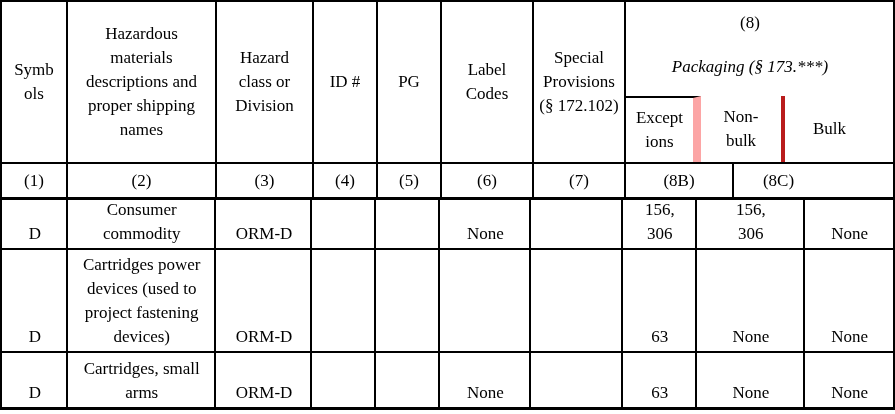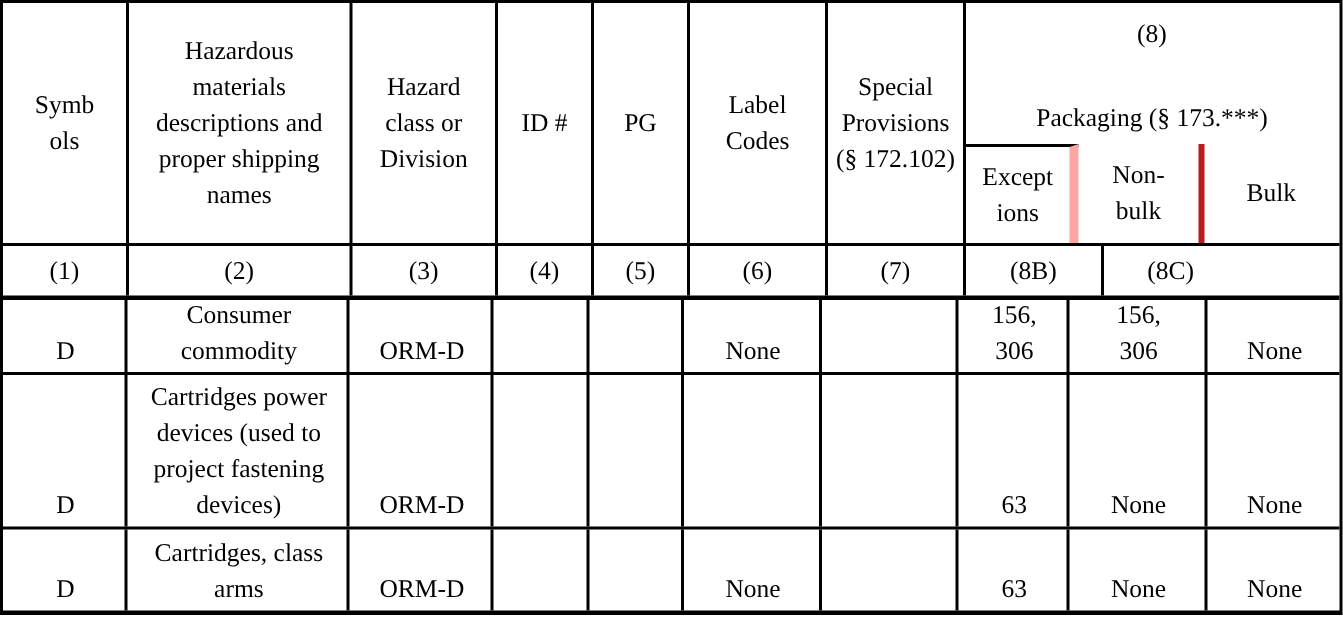--- a/index.html
+++ b/index.html
@@ -34,48 +34,48 @@
     justify-content:center;
     text-align:center;
     white-space:pre-line;
     padding:0 2px 2px 4px;
     overflow:hidden;
   }
   .row .cell:last-child { border-right:none; }
   .hcell { align-items:center; padding:0 3px; }
   .ncell { align-items:center; padding:0; }
 
-  .w1{width:84px}.w2{width:149px}.w3{width:97px}.w4{width:64px}.w5{width:64px}
-  .w6{width:92px}.w7{width:92px}.w8{width:75px}.w9{width:92px}.w10{width:89px}
+  .w1{width:66px}.w2{width:149px}.w3{width:97px}.w4{width:64px}.w5{width:64px}
+  .w6{width:92px}.w7{width:92px}.w8{width:75px}.w9{width:108px}.w10{width:89px}
 
   
   .pkg {
     width:248px;
     box-sizing:border-box;
     display:flex;
     flex-direction:column;
     align-items:stretch;
     justify-content:flex-start;
     padding:0;
     white-space:normal;
     border-right:none;
   }
   .pkg-top { height:94px; display:flex; flex-direction:column; align-items:center; text-align:center; }
   .pkg-num { margin-top:9px; }
-  .pkg-title { margin-top:32px; }
+  .pkg-title { margin-top:20px;font-style:italic; }
   .pkg-sub { height:66px; display:flex; }
   .subcell {
     box-sizing:border-box;
     display:flex;
     align-items:center;
     justify-content:center;
     text-align:center;
     white-space:pre-line;
   }
-  .sub-exceptions { width:75px; border-top:2px solid #000; border-right:6px solid #fca5a5; }
+  .sub-exceptions { width:75px; border-top:2px solid #000; border-right:8px solid #fca5a5; }
   .sub-nonbulk    { width:84px; border-right:4px solid #b91c1c; }
   .sub-bulk       { width:89px; }
 </style>
 </head>
 <body>
 
 <div class="hazmat-table">
 
   <div class="row r-header">
     <div class="cell hcell w1">Symb
@@ -149,21 +149,21 @@
     <div class="cell w5"></div>
     <div class="cell w6"></div>
     <div class="cell w7"></div>
     <div class="cell w8">63</div>
     <div class="cell w9">None</div>
     <div class="cell w10">None</div>
   </div>
 
   <div class="row r-b3">
     <div class="cell w1">D</div>
-    <div class="cell w2">Cartridges, class
+    <div class="cell w2">Cartridges, small
 arms</div>
     <div class="cell w3">ORM-D</div>
     <div class="cell w4"></div>
     <div class="cell w5"></div>
     <div class="cell w6">None</div>
     <div class="cell w7"></div>
     <div class="cell w8">63</div>
     <div class="cell w9">None</div>
     <div class="cell w10">None</div>
   </div>

